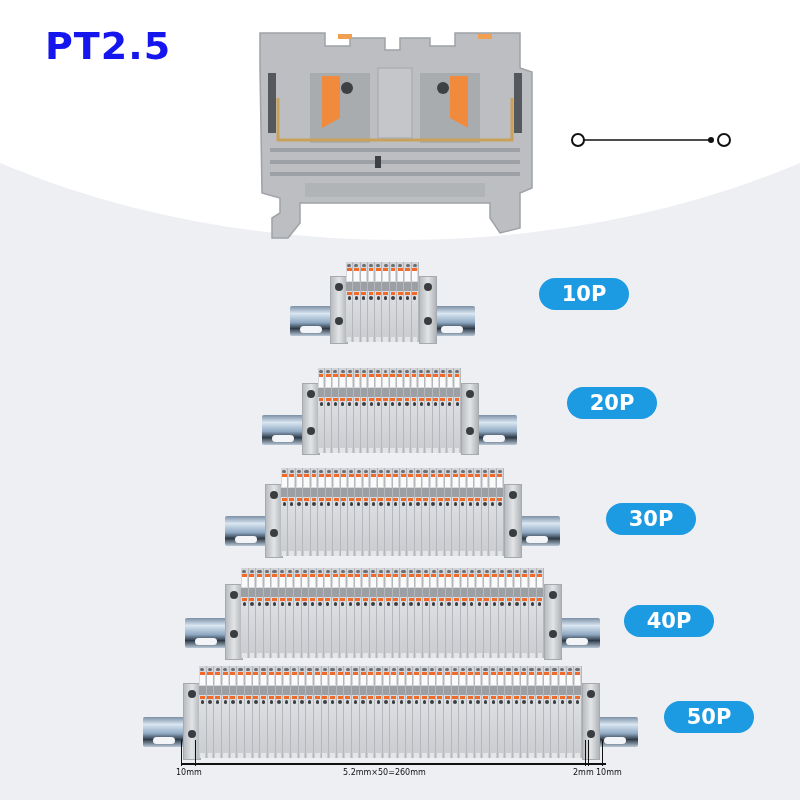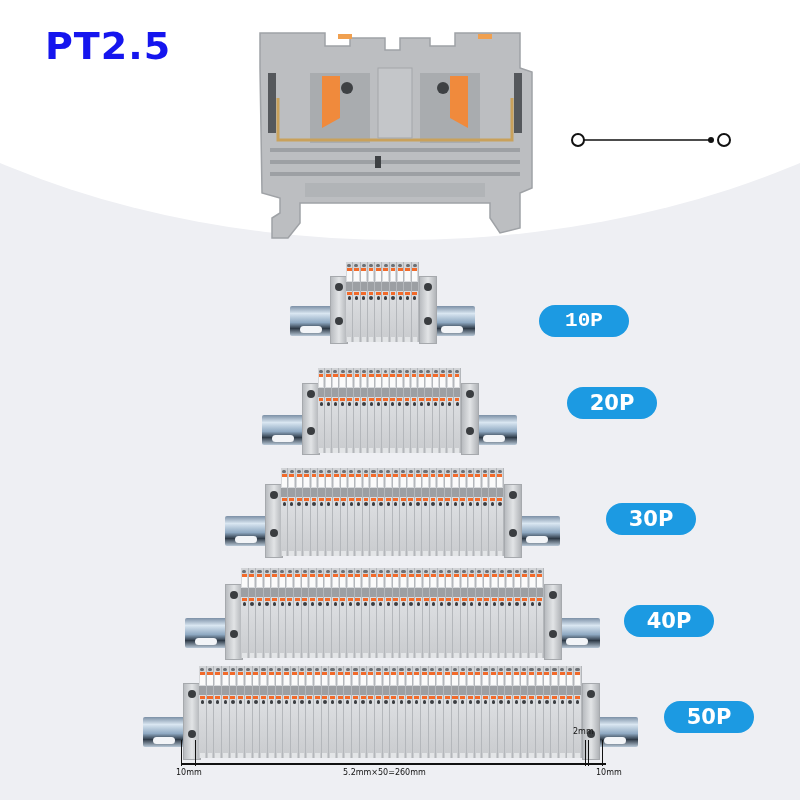--- a/index.html
+++ b/index.html
@@ -1493,28 +1493,28 @@
         <div class="wht"></div>
         <div class="or1"></div>
         <div class="gray"></div>
         <div class="or2"></div>
         <div class="dot"></div>
         <div class="foot"></div>
       </div>
     </div>
   </div>
 
-<div class="badge" style="left:539px;top:305px;font-family:Liberation Mono, monospace;">10P</div>
+<div class="badge" style="left:539px;top:278px;">10P</div>
 <div class="badge" style="left:567px;top:387px;">20P</div>
 <div class="badge" style="left:606px;top:503px;">30P</div>
 <div class="badge" style="left:624px;top:605px;">40P</div>
 <div class="badge" style="left:664px;top:701px;">50P</div>
 
 <div class="dimline" style="left:181px;top:763px;width:425px;height:1.5px;"></div>
 <div class="dimline" style="left:181px;top:740px;width:1px;height:26px;"></div>
 <div class="dimline" style="left:195px;top:740px;width:1px;height:26px;"></div>
 <div class="dimline" style="left:585px;top:740px;width:1px;height:26px;"></div>
 <div class="dimline" style="left:588px;top:740px;width:1px;height:26px;"></div>
 <div class="dimline" style="left:602px;top:740px;width:1px;height:26px;"></div>
 <div class="dimtext" style="left:176px;top:768px;">10mm</div>
 <div class="dimtext" style="left:343px;top:768px;">5.2mm×50=260mm</div>
-<div class="dimtext" style="left:573px;top:727px;">2mm</div>
+<div class="dimtext" style="left:573px;top:768px;">2mm</div>
 <div class="dimtext" style="left:596px;top:768px;">10mm</div>
 
 </body></html>

